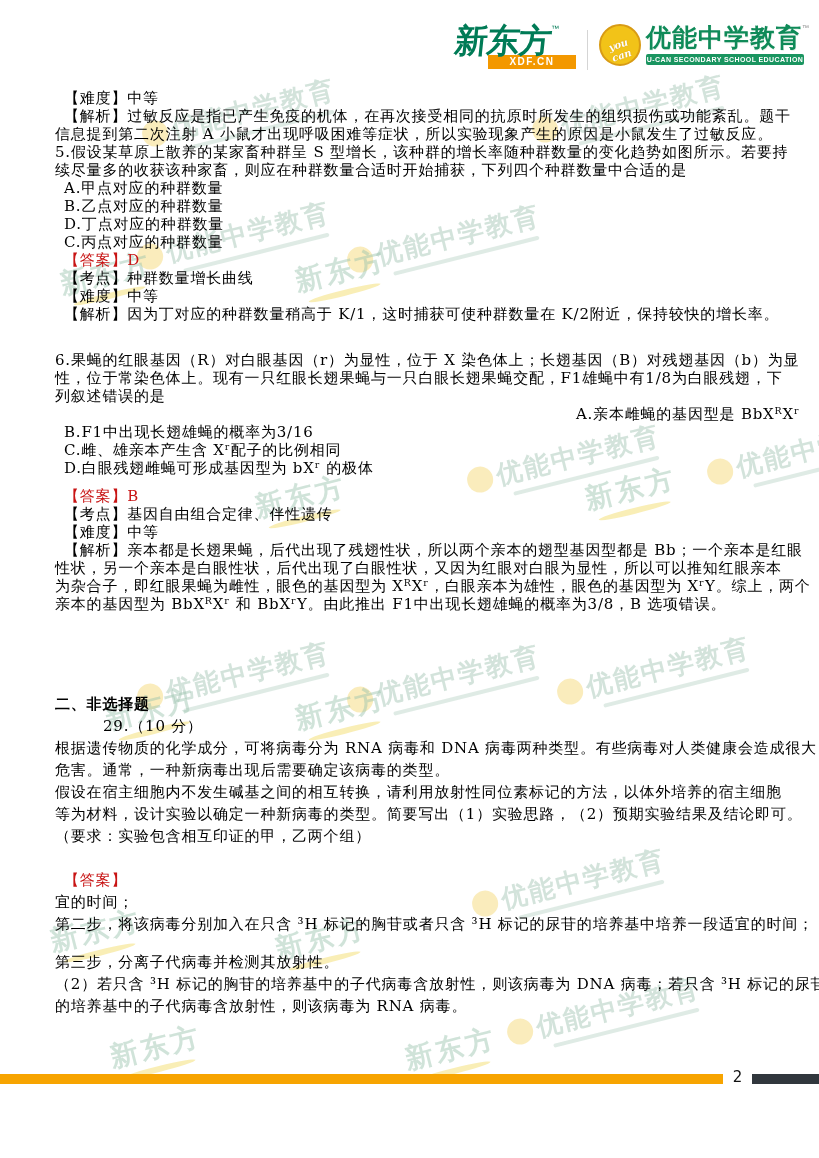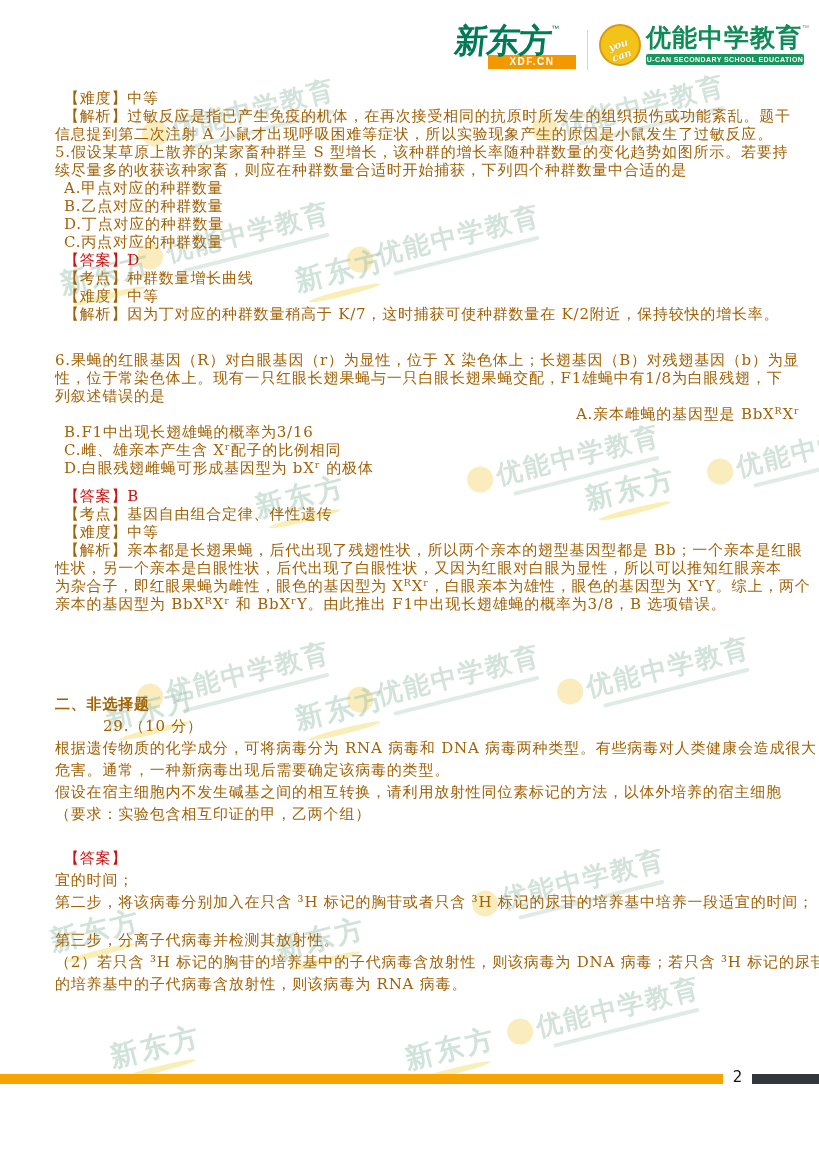--- a/index.html
+++ b/index.html
@@ -62,21 +62,21 @@
   .ucan-sub {
     margin-top:2px; background:#1A9560; color:#ffffff; border-radius:2px;
     font-family:"Liberation Sans","DejaVu Sans",sans-serif; font-weight:bold;
     font-size:7px; line-height:11px; letter-spacing:0.4px; text-align:center;
     width:158px;
   }
 
   
   .content { position:absolute; left:55px; top:89px; width:745px; z-index:1; }
   .line {
-    font-size:15px; letter-spacing:0.8px; color:#a16207; white-space:nowrap;
+    font-size:15px; letter-spacing:0.8px; color:#000000; white-space:nowrap;
   }
   .line.red  { color:#C81414; }
   .line.bold { font-weight:bold; }
   .line.ind1 { padding-left:9px; }
 
   
   .footer { position:absolute; left:0; top:1066px; width:100%; height:26px; z-index:2; }
   .footer-bar-orange { position:absolute; left:0; top:8px; width:723px; height:10px; background:#F7A400; }
   .footer-page {
     position:absolute; left:724px; top:2px; width:27px; text-align:center;
@@ -139,21 +139,21 @@
         <div class="line" style="line-height: 18px;">信息提到第二次注射 A 小鼠才出现呼吸困难等症状，所以实验现象产生的原因是小鼠发生了过敏反应。</div>
         <div class="line" style="line-height: 18px;">5.假设某草原上散养的某家畜种群呈 S 型增长，该种群的增长率随种群数量的变化趋势如图所示。若要持</div>
         <div class="line" style="line-height: 18px;">续尽量多的收获该种家畜，则应在种群数量合适时开始捕获，下列四个种群数量中合适的是</div>
         <div class="line ind1" style="line-height: 18px;">A.甲点对应的种群数量</div>
         <div class="line ind1" style="line-height: 18px;">B.乙点对应的种群数量</div>
         <div class="line ind1" style="line-height: 18px;">D.丁点对应的种群数量</div>
         <div class="line ind1" style="line-height: 18px;">C.丙点对应的种群数量</div>
         <div class="line red ind1" style="line-height: 18px;">【答案】D</div>
         <div class="line ind1" style="line-height: 18px;">【考点】种群数量增长曲线</div>
         <div class="line ind1" style="line-height: 18px;">【难度】中等</div>
-        <div class="line ind1" style="line-height: 18px;">【解析】因为丁对应的种群数量稍高于 K/7，这时捕获可使种群数量在 K/2附近，保持较快的增长率。</div>
+        <div class="line ind1" style="line-height: 18px;">【解析】因为丁对应的种群数量稍高于 K/1，这时捕获可使种群数量在 K/2附近，保持较快的增长率。</div>
       </div>
       <div style="margin-top: 28px;">
         <div class="line" style="line-height: 18px;">6.果蝇的红眼基因（R）对白眼基因（r）为显性，位于 X 染色体上；长翅基因（B）对残翅基因（b）为显</div>
         <div class="line" style="line-height: 18px;">性，位于常染色体上。现有一只红眼长翅果蝇与一只白眼长翅果蝇交配，F1雄蝇中有1/8为白眼残翅，下</div>
         <div class="line" style="line-height: 18px;">列叙述错误的是</div>
         <div class="line ind1" style="line-height: 18px; text-align: right;">A.亲本雌蝇的基因型是 BbXᴿXʳ</div>
         <div class="line ind1" style="line-height: 18px;">B.F1中出现长翅雄蝇的概率为3/16</div>
         <div class="line ind1" style="line-height: 18px;">C.雌、雄亲本产生含 Xʳ配子的比例相同</div>
         <div class="line ind1" style="line-height: 18px;">D.白眼残翅雌蝇可形成基因型为 bXʳ 的极体</div>
         <div class="line red ind1" style="line-height: 18px; margin-top: 10px;">【答案】B</div>
@@ -163,20 +163,21 @@
         <div class="line" style="line-height: 18px;">性状，另一个亲本是白眼性状，后代出现了白眼性状，又因为红眼对白眼为显性，所以可以推知红眼亲本</div>
         <div class="line" style="line-height: 18px;">为杂合子，即红眼果蝇为雌性，眼色的基因型为 XᴿXʳ，白眼亲本为雄性，眼色的基因型为 XʳY。综上，两个</div>
         <div class="line" style="line-height: 18px;">亲本的基因型为 BbXᴿXʳ 和 BbXʳY。由此推出 F1中出现长翅雄蝇的概率为3/8，B 选项错误。</div>
       </div>
       <div style="margin-top: 80px;">
         <div class="line bold" style="line-height: 22px;">二、非选择题</div>
         <div class="line" style="line-height: 22px; margin-left: 48px;">29.（10 分）</div>
         <div class="line" style="line-height: 22px;">根据遗传物质的化学成分，可将病毒分为 RNA 病毒和 DNA 病毒两种类型。有些病毒对人类健康会造成很大</div>
         <div class="line" style="line-height: 22px;">危害。通常，一种新病毒出现后需要确定该病毒的类型。</div>
         <div class="line" style="line-height: 22px;">假设在宿主细胞内不发生碱基之间的相互转换，请利用放射性同位素标记的方法，以体外培养的宿主细胞</div>
+        <div class="line" style="line-height: 22px;">等为材料，设计实验以确定一种新病毒的类型。简要写出（1）实验思路，（2）预期实验结果及结论即可。</div>
         <div class="line" style="line-height: 22px;">（要求：实验包含相互印证的甲，乙两个组）</div>
       </div>
       <div style="margin-top: 22px;">
         <div class="line red ind1" style="line-height: 22px;">【答案】</div>
         <div class="line" style="line-height: 22px;">宜的时间；</div>
         <div class="line" style="line-height: 22px;">第二步，将该病毒分别加入在只含 ³H 标记的胸苷或者只含 ³H 标记的尿苷的培养基中培养一段适宜的时间；</div>
         <div class="line" style="line-height: 22px; margin-top: 16px;">第三步，分离子代病毒并检测其放射性。</div>
         <div class="line" style="line-height: 22px;">（2）若只含 ³H 标记的胸苷的培养基中的子代病毒含放射性，则该病毒为 DNA 病毒；若只含 ³H 标记的尿苷</div>
         <div class="line" style="line-height: 22px;">的培养基中的子代病毒含放射性，则该病毒为 RNA 病毒。</div>
       </div>

